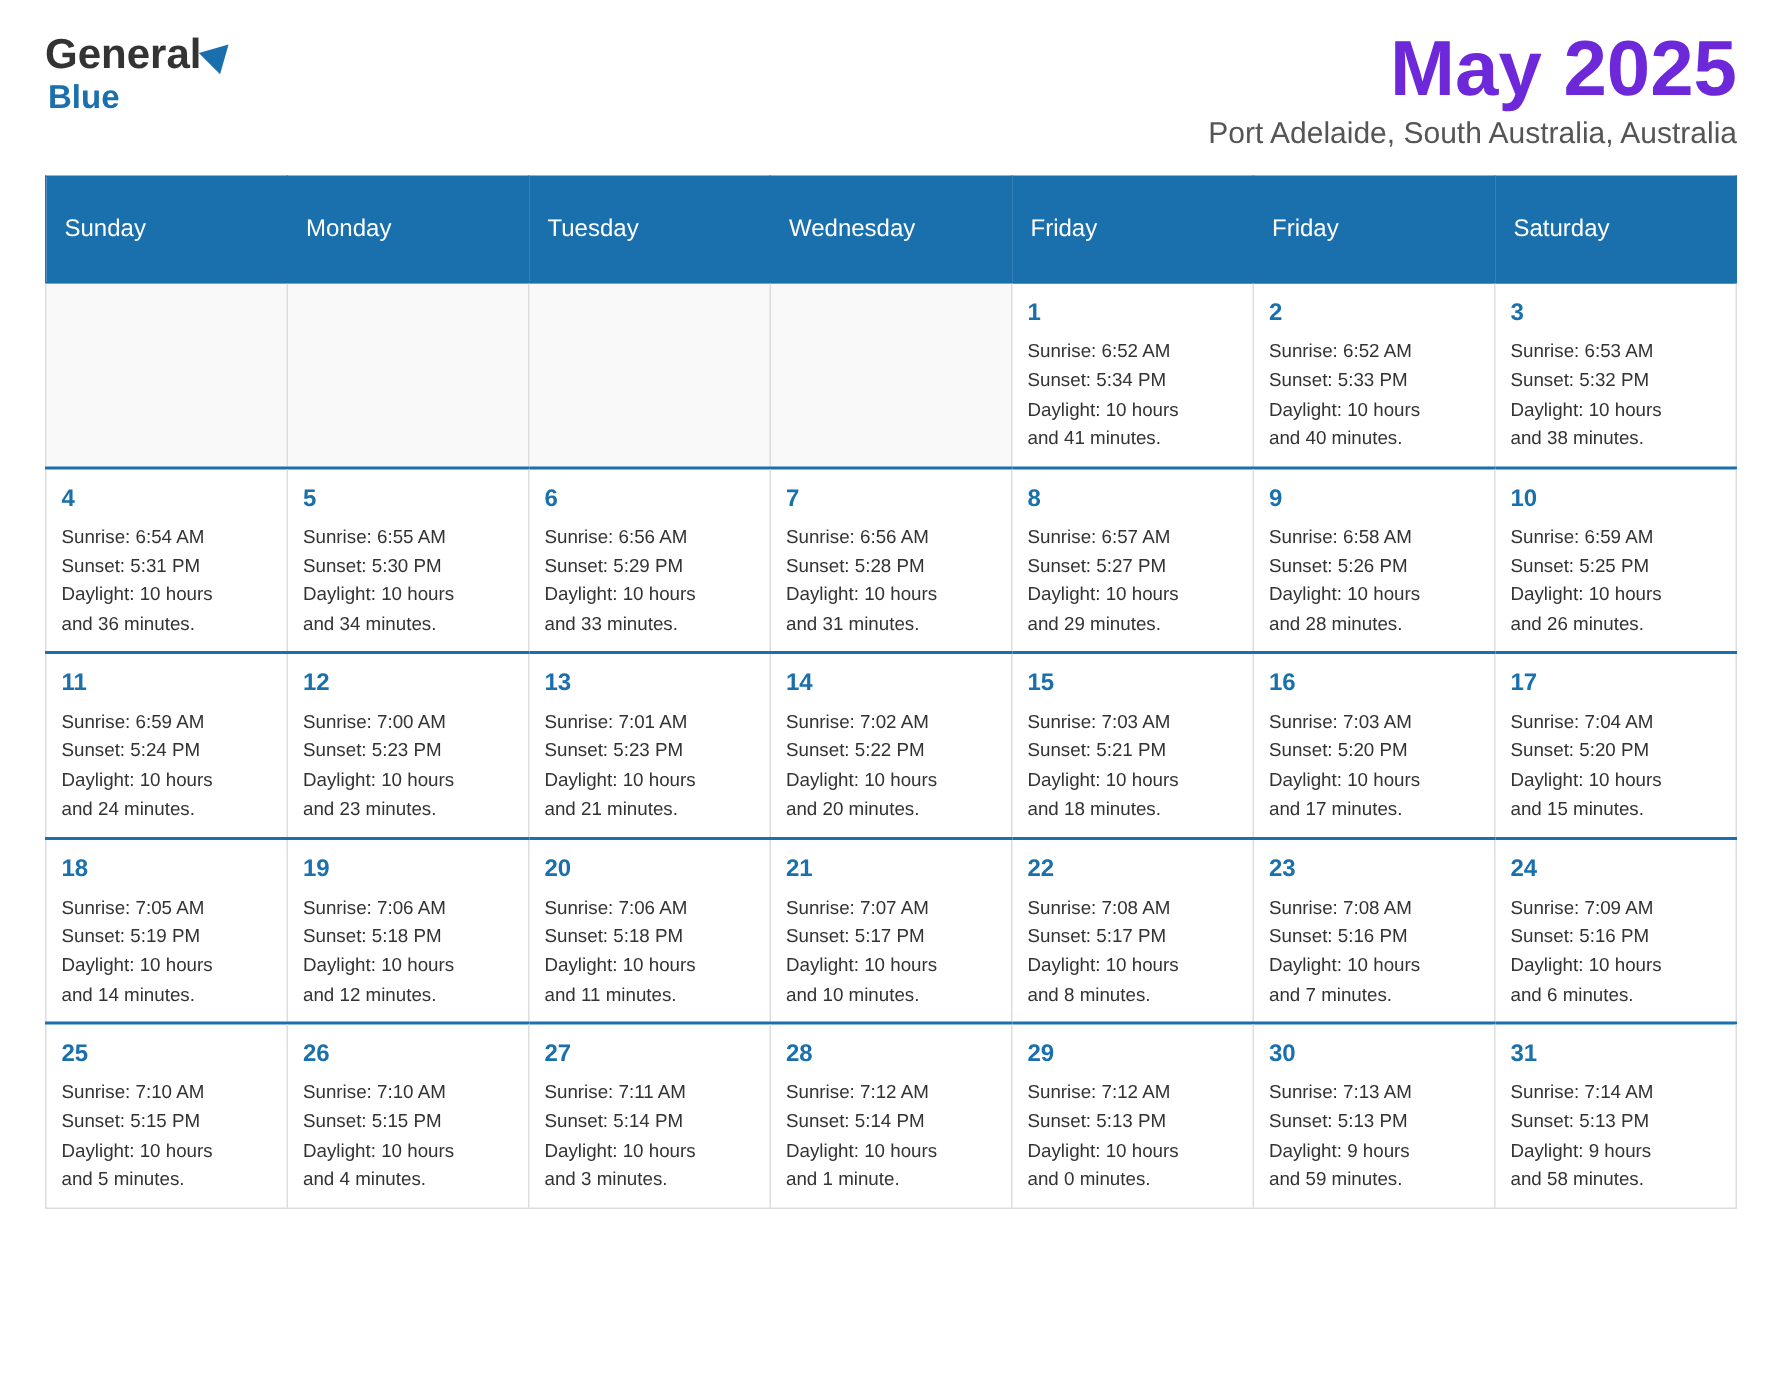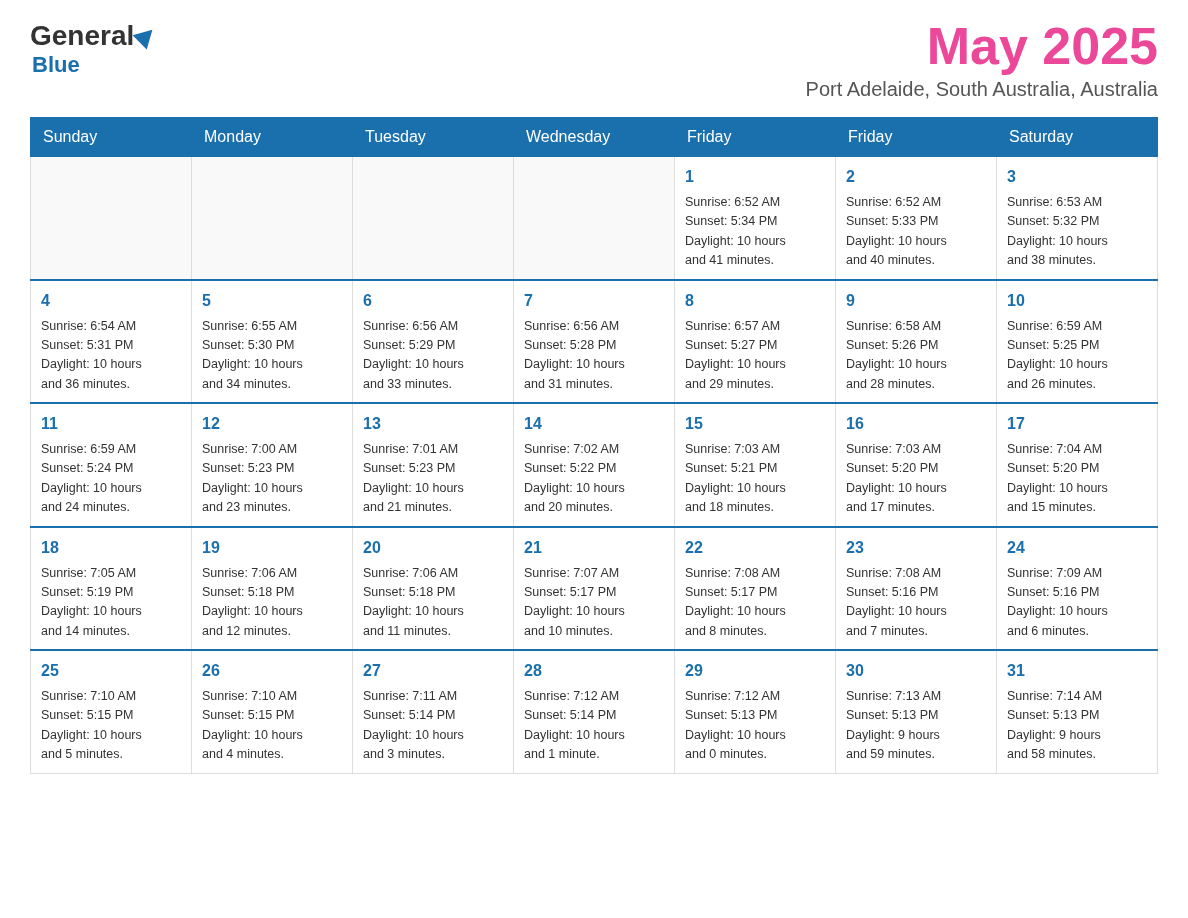--- a/index.html
+++ b/index.html
@@ -45,39 +45,39 @@
       font-size: 22px;
       font-weight: bold;
       margin-left: 2px;
     }
     .title-block {
       text-align: right;
     }
     .month-year {
       font-size: 52px;
       font-weight: bold;
-      color: #ec4899;
+      color: #6d28d9;
       line-height: 1;
     }
     .location {
       font-size: 20px;
       color: #555;
       margin-top: 6px;
     }
     .calendar {
       width: 100%;
       border-collapse: collapse;
       border: 1px solid #ccc;
     }
     .calendar th {
       background-color: #1a6fad;
       color: #fff;
       font-size: 16px;
       font-weight: normal;
-      padding: 10px 12px;
+      padding: 26px 12px;
       text-align: left;
       border: 1px solid #1a6fad;
     }
     .calendar td {
       vertical-align: top;
       padding: 8px 10px;
       border: 1px solid #ddd;
       width: calc(100% / 7);
       min-height: 110px;
       font-size: 13px;

